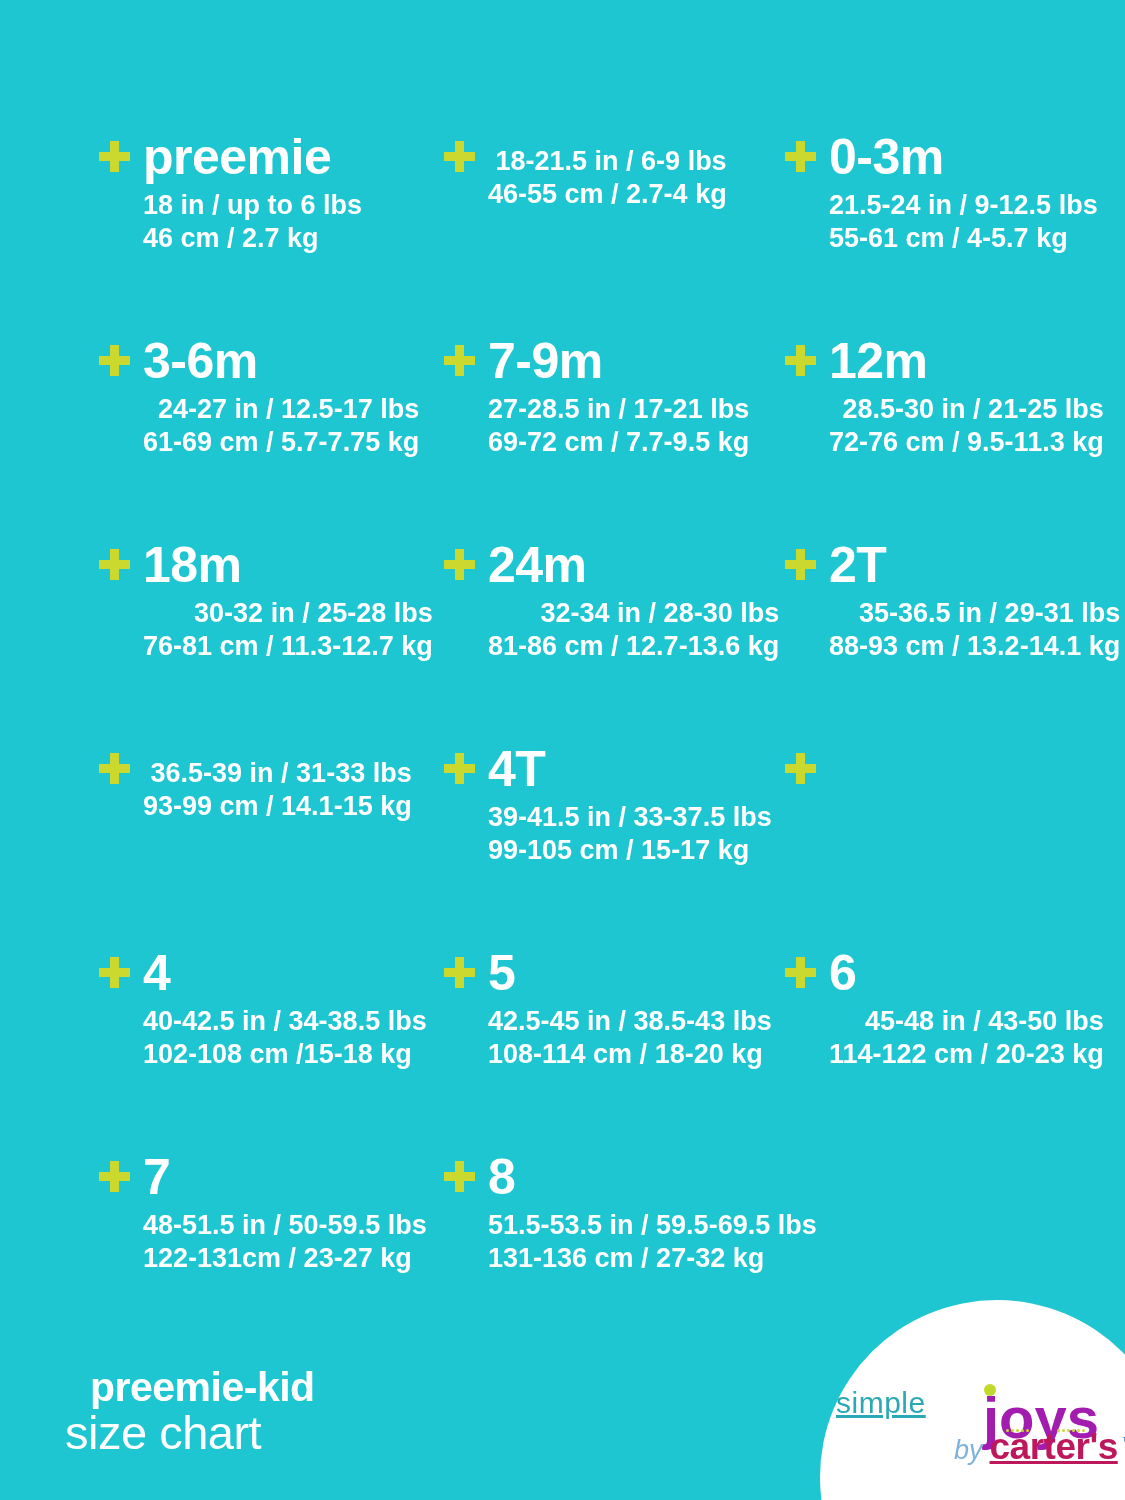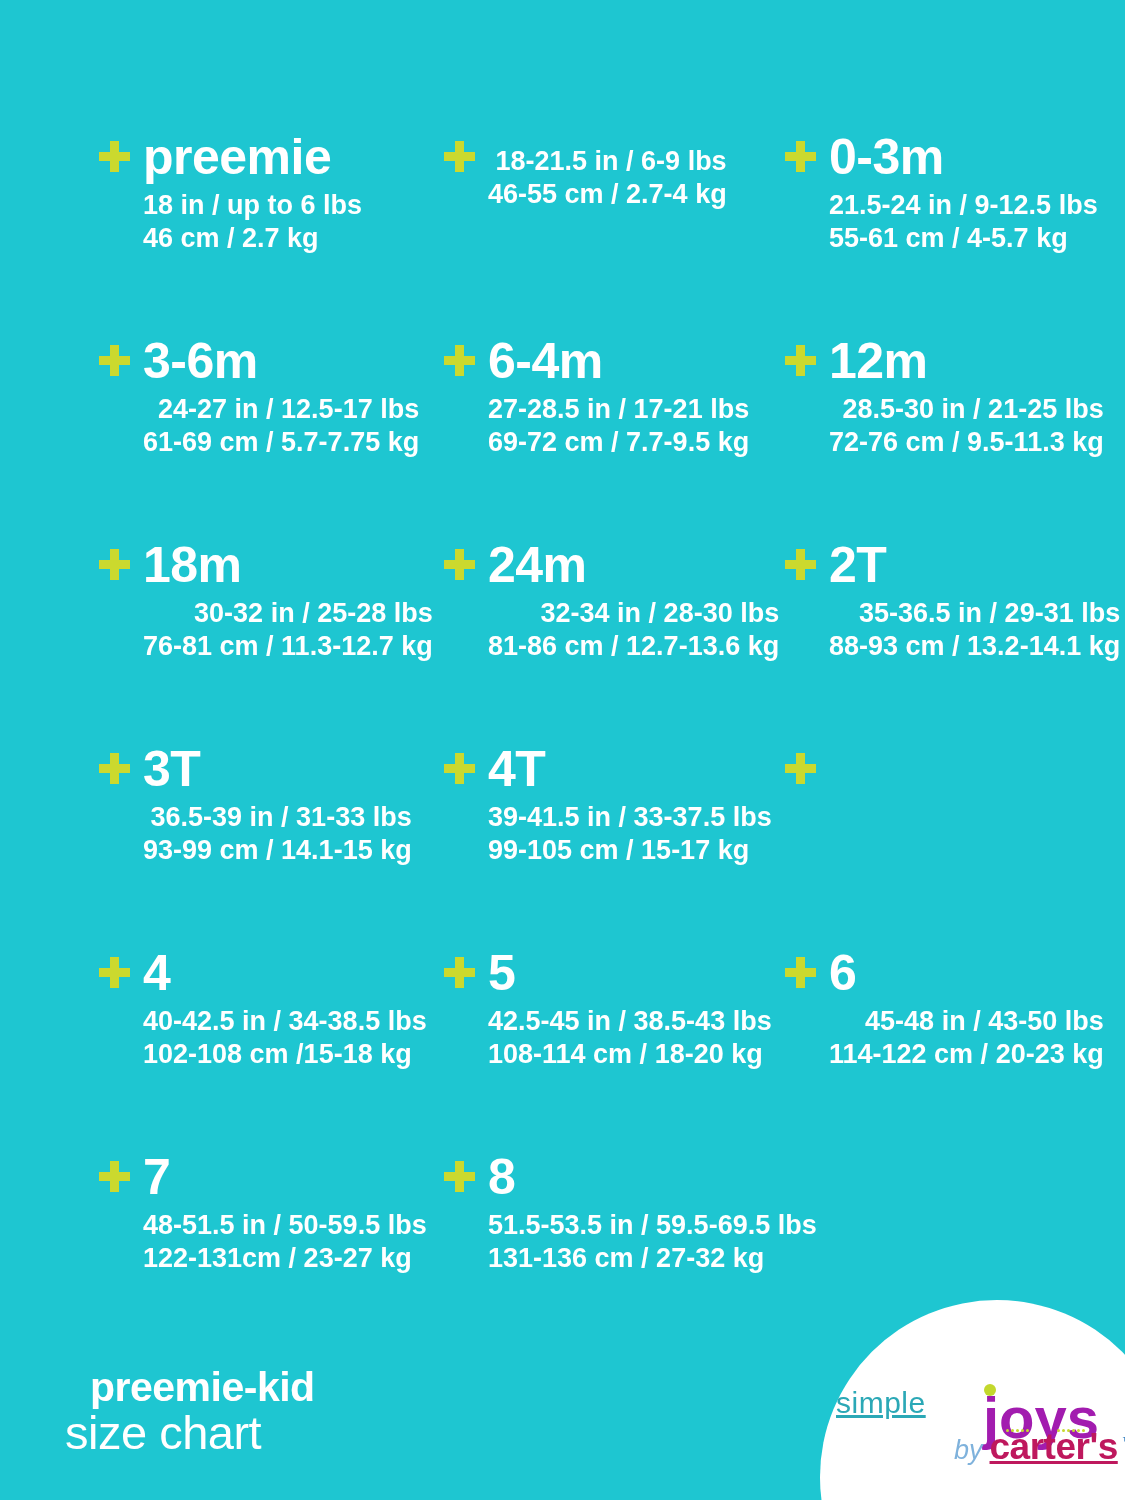--- a/index.html
+++ b/index.html
@@ -139,21 +139,21 @@
     <div class="cell-text">
       <div class="size-title">3-6m</div>
       <div class="size-detail first">24-27 in / 12.5-17 lbs</div>
       <div class="size-detail">61-69 cm / 5.7-7.75 kg</div>
     </div>
   </div>
 
   <div class="cell">
     <span class="plus"></span>
     <div class="cell-text">
-      <div class="size-title">6-4m</div>
+      <div class="size-title">7-9m</div>
       <div class="size-detail first">27-28.5 in / 17-21 lbs</div>
       <div class="size-detail">69-72 cm / 7.7-9.5 kg</div>
     </div>
   </div>
 
   <div class="cell">
     <span class="plus"></span>
     <div class="cell-text">
       <div class="size-title">12m</div>
       <div class="size-detail first">28.5-30 in / 21-25 lbs</div>
@@ -184,21 +184,20 @@
     <div class="cell-text">
       <div class="size-title">2T</div>
       <div class="size-detail first">35-36.5 in / 29-31 lbs</div>
       <div class="size-detail">88-93 cm / 13.2-14.1 kg</div>
     </div>
   </div>
 
   <div class="cell">
     <span class="plus"></span>
     <div class="cell-text">
-      <div class="size-title">3T</div>
       <div class="size-detail first">36.5-39 in / 31-33 lbs</div>
       <div class="size-detail">93-99 cm / 14.1-15 kg</div>
     </div>
   </div>
 
   <div class="cell">
     <span class="plus"></span>
     <div class="cell-text">
       <div class="size-title">4T</div>
       <div class="size-detail first">39-41.5 in / 33-37.5 lbs</div>

